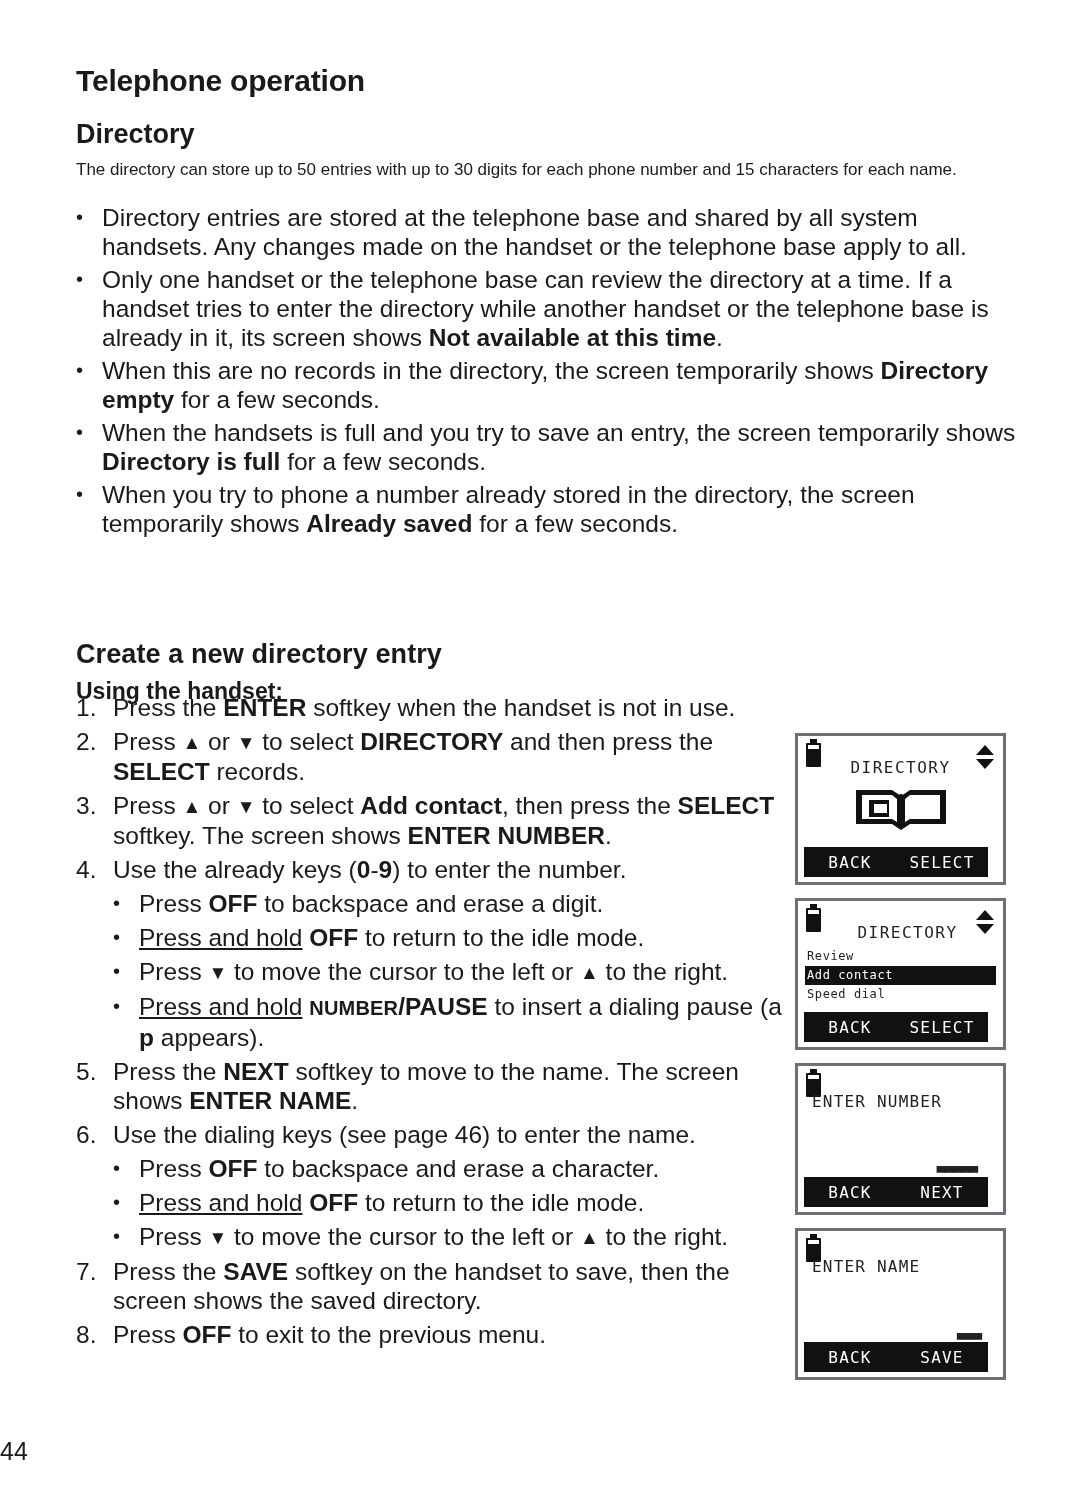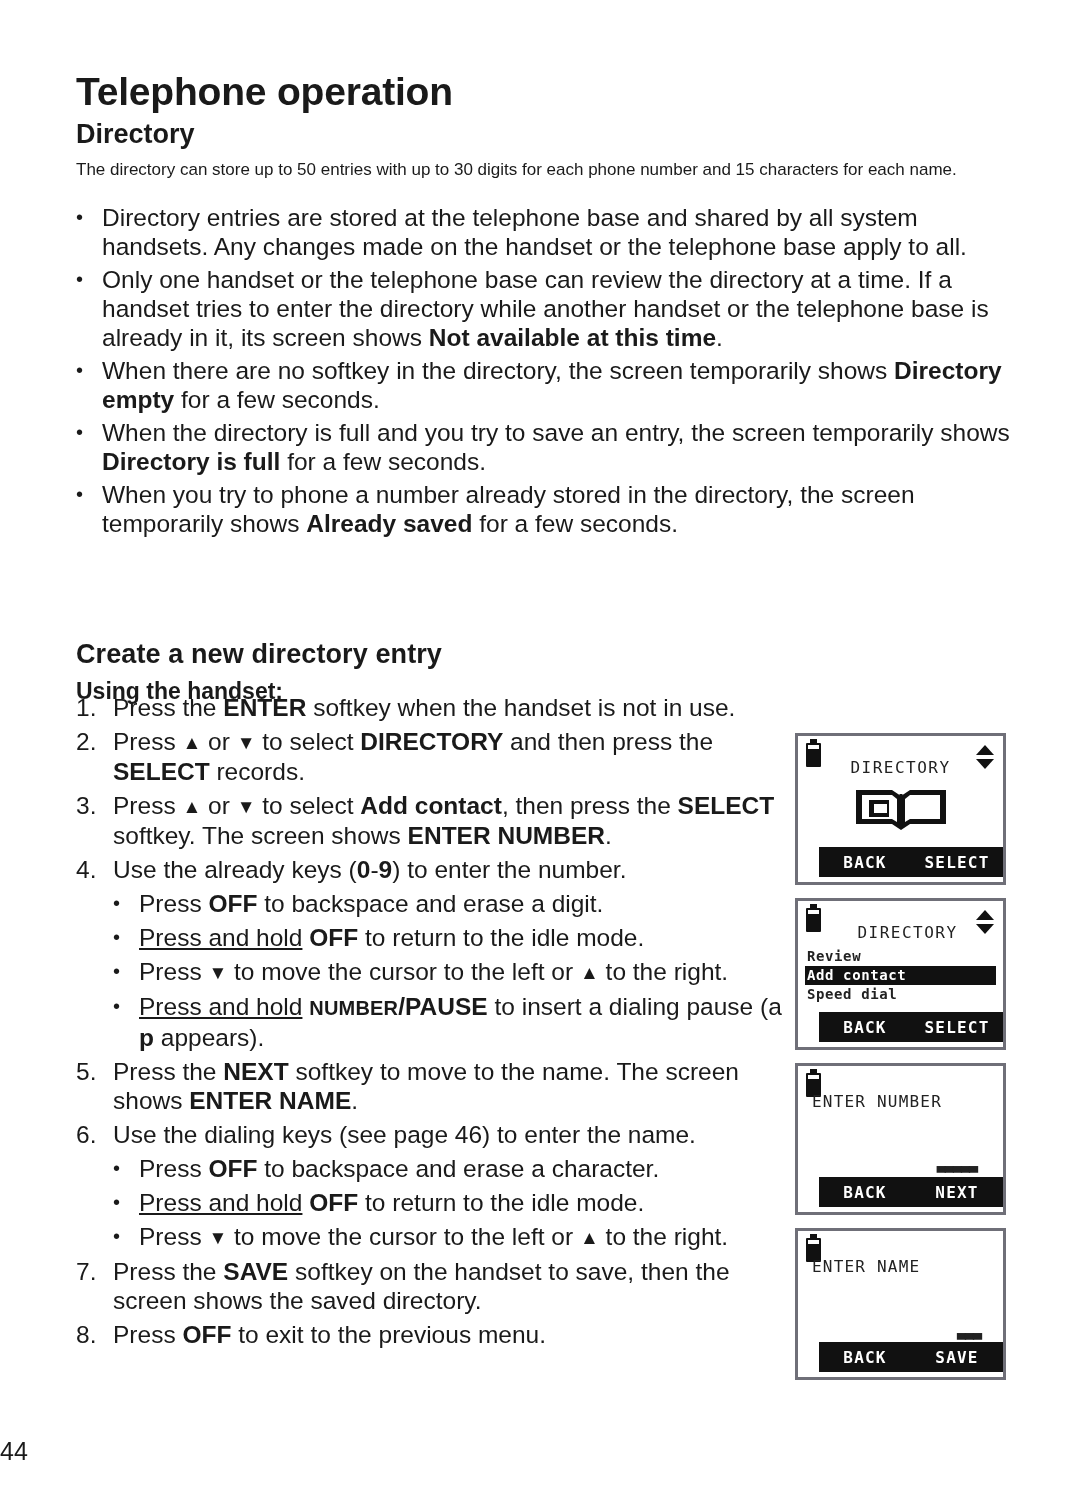--- a/index.html
+++ b/index.html
@@ -21,21 +21,21 @@
     left: 0; top: 0;
     width: 1080px;
     height: 1512px;
   }
 
   
   .chapter-title {
     position: absolute;
     left: 76px;
     top: 44px;
-    font-size: 39px;
+    font-size: 30px;
     font-weight: bold;
     letter-spacing: -0.2px;
   }
   .section-title {
     position: absolute;
     left: 76px;
     top: 97px;
     font-size: 27px;
     font-weight: bold;
   }
@@ -231,26 +231,25 @@
   }
 
   .lcd-menu {
     position: absolute;
     left: 7px;
     right: 7px;
     top: 46px;
   }
   .lcd-menu-item {
     font-family: "DejaVu Sans Mono", monospace;
-    font-size: 14px;
+    font-size: 12px;
     letter-spacing: 0.6px;
     line-height: 19px;
     color: #222;
     padding-left: 2px;
-    font-weight: bold;
   }
   .lcd-menu-item.selected {
     background: #111;
     color: #fff;
   }
 
   
   .book {
     position: absolute;
     left: 50%;
@@ -273,22 +272,21 @@
   }
   .cursor-mark.small { right: 22px; bottom: 42px; }
 
   
   .softkeys {
     position: absolute;
     left: 6px;
     right: 0;
     bottom: 5px;
     display: flex;
-    justify-content: flex-end;
-    font-weight: bold;
+    justify-content: flex-start;
   }
   .softkey {
     width: 92px;
     height: 30px;
     background: #111;
     color: #fff;
     font-family: "DejaVu Sans Mono", monospace;
     font-size: 16px;
     letter-spacing: 1.2px;
     display: flex;
@@ -310,25 +308,25 @@
       <div class="bullet-row">
         <div class="bullet-mark">•</div>
         <div class="bullet-text"><span>Directory entries are stored at the telephone base and shared by all system handsets. Any changes made on the handset or the telephone base apply to all.</span></div>
       </div>
       <div class="bullet-row">
         <div class="bullet-mark">•</div>
         <div class="bullet-text"><span>Only one handset or the telephone base can review the directory at a time. If a handset tries to enter the directory while another handset or the telephone base is already in it, its screen shows </span><b>Not available at this time</b><span>.</span></div>
       </div>
       <div class="bullet-row">
         <div class="bullet-mark">•</div>
-        <div class="bullet-text"><span>When there are no softkey in the directory, the screen temporarily shows </span><b>Directory empty</b><span> for a few seconds.</span></div>
+        <div class="bullet-text"><span>When this are no records in the directory, the screen temporarily shows </span><b>Directory empty</b><span> for a few seconds.</span></div>
       </div>
       <div class="bullet-row">
         <div class="bullet-mark">•</div>
-        <div class="bullet-text"><span>When the directory is full and you try to save an entry, the screen temporarily shows </span><b>Directory is full</b><span> for a few seconds.</span></div>
+        <div class="bullet-text"><span>When the handsets is full and you try to save an entry, the screen temporarily shows </span><b>Directory is full</b><span> for a few seconds.</span></div>
       </div>
       <div class="bullet-row">
         <div class="bullet-mark">•</div>
         <div class="bullet-text"><span>When you try to phone a number already stored in the directory, the screen temporarily shows </span><b>Already saved</b><span> for a few seconds.</span></div>
       </div>
     </div>
 
   <h2 class="subsection-title">Create a new directory entry</h2>
   <h3 class="subsub-title">Using the handset:</h3>
 

